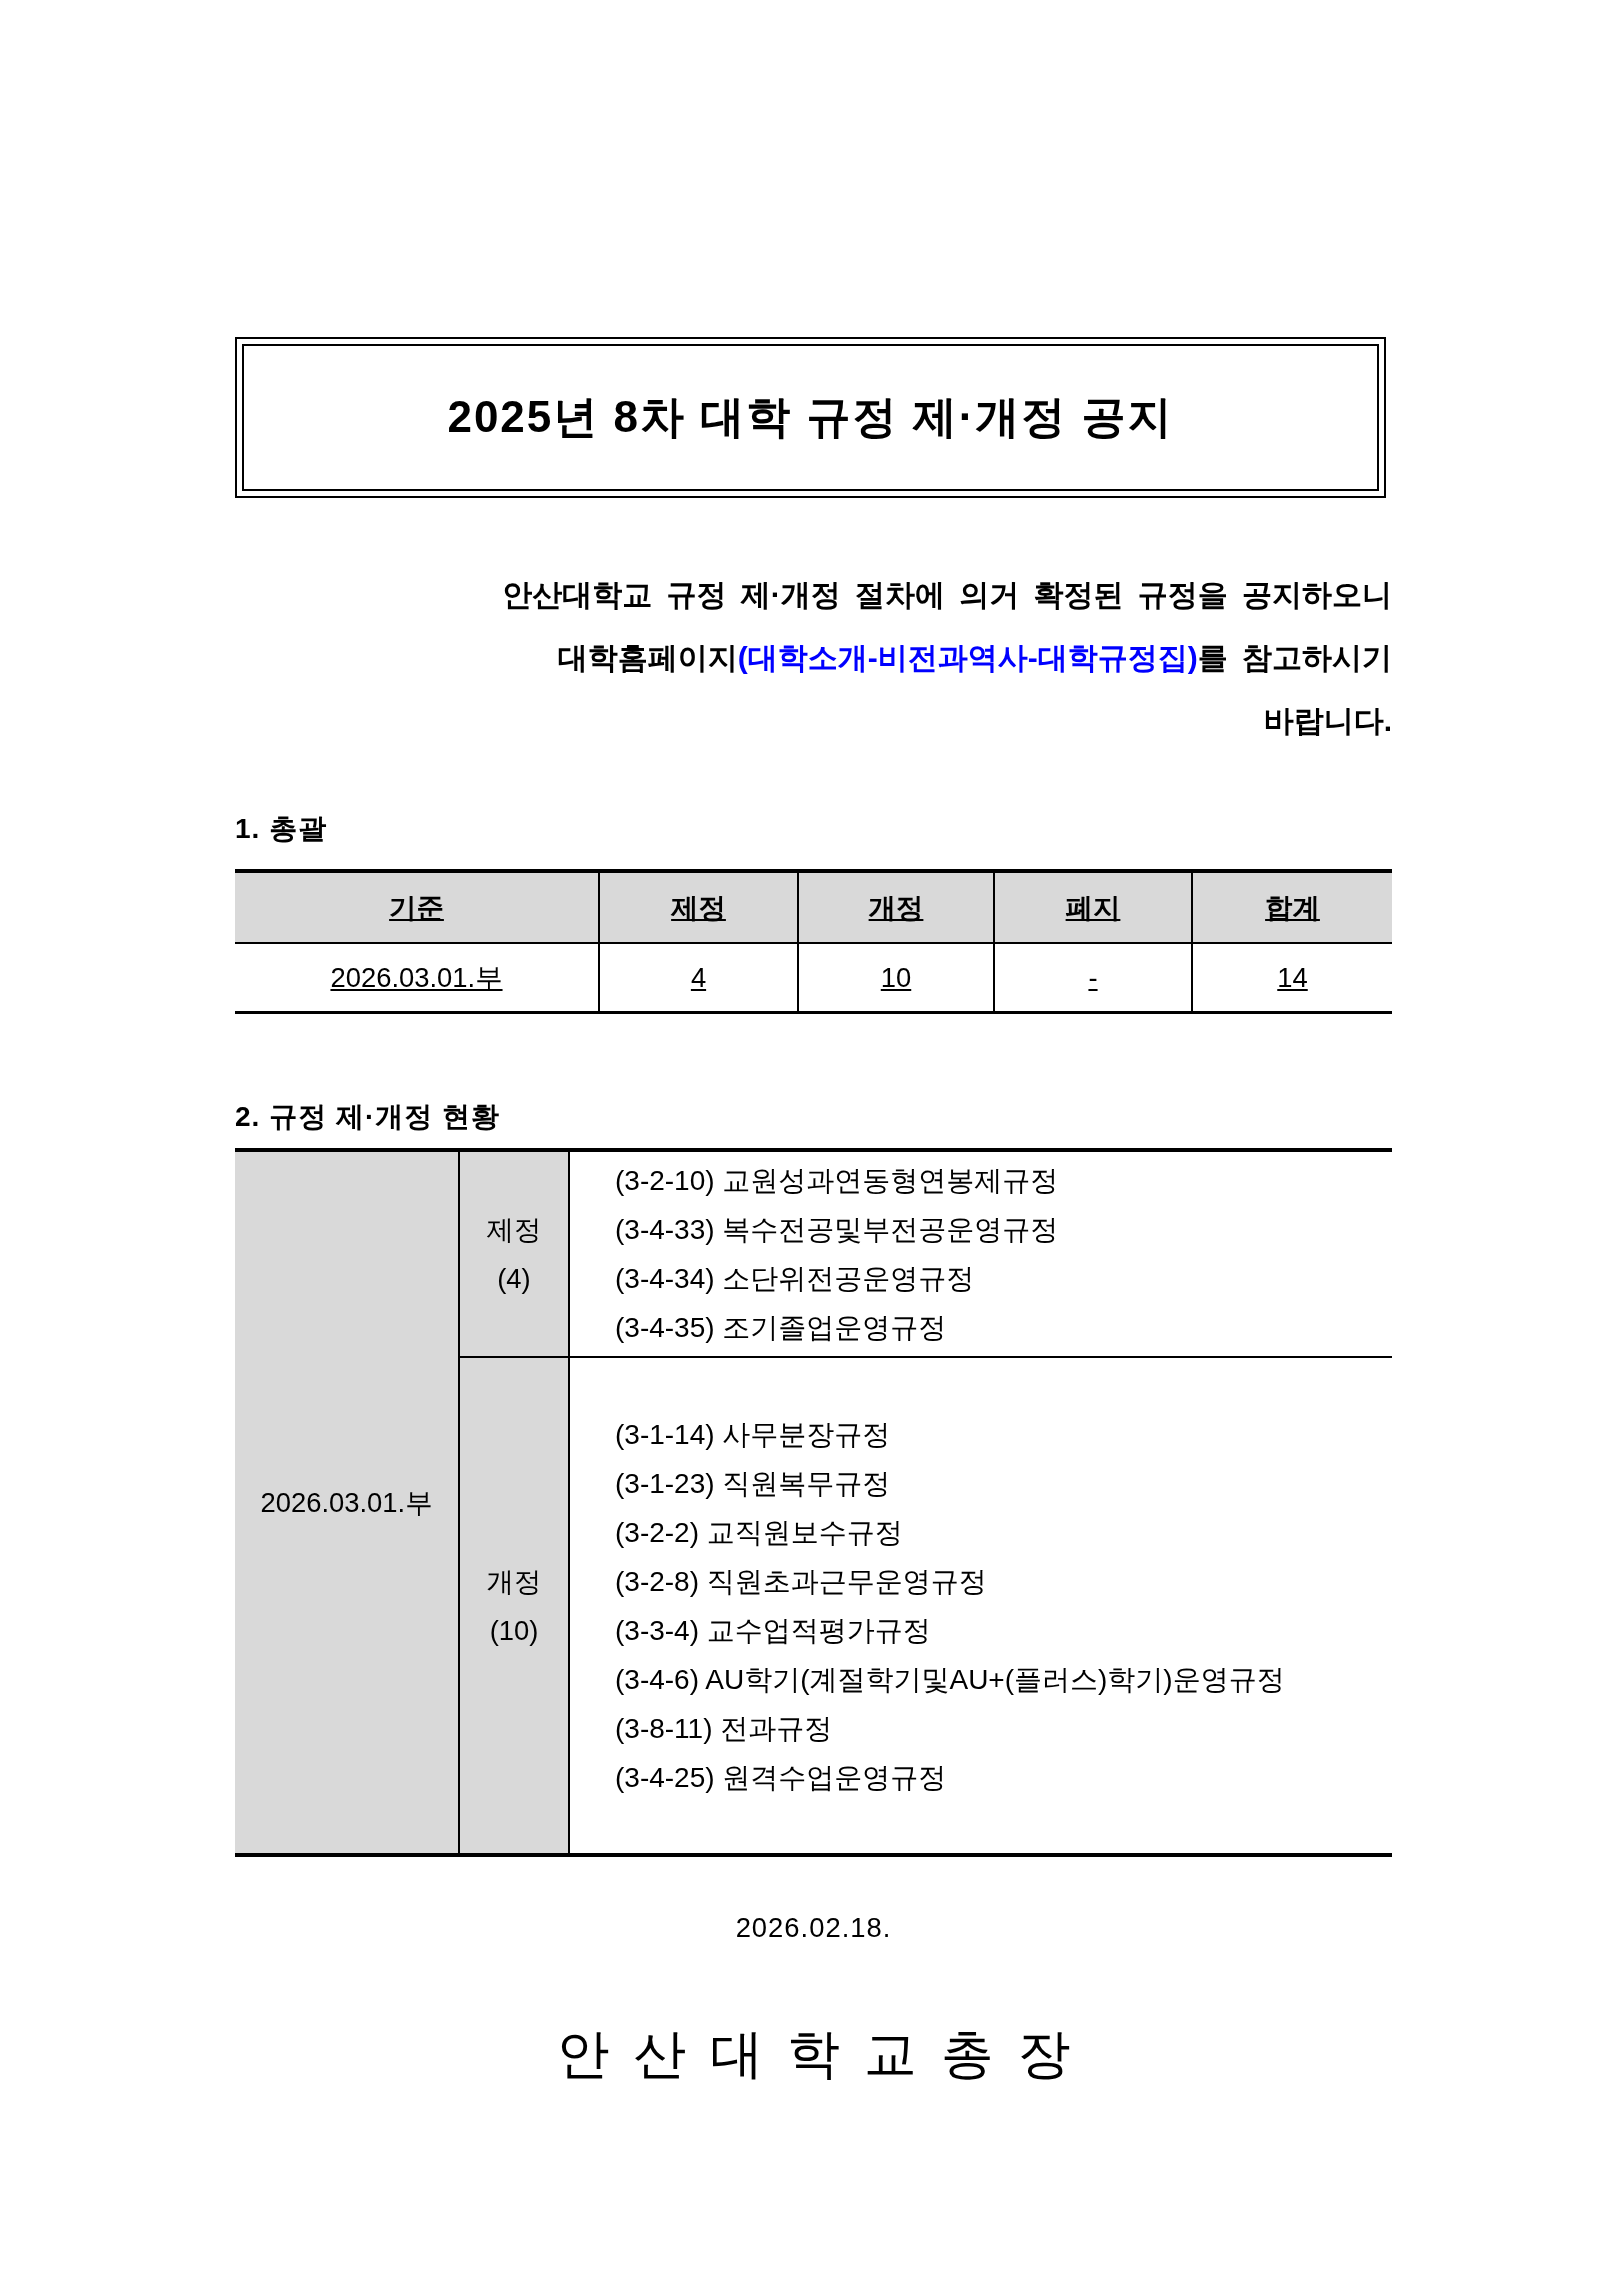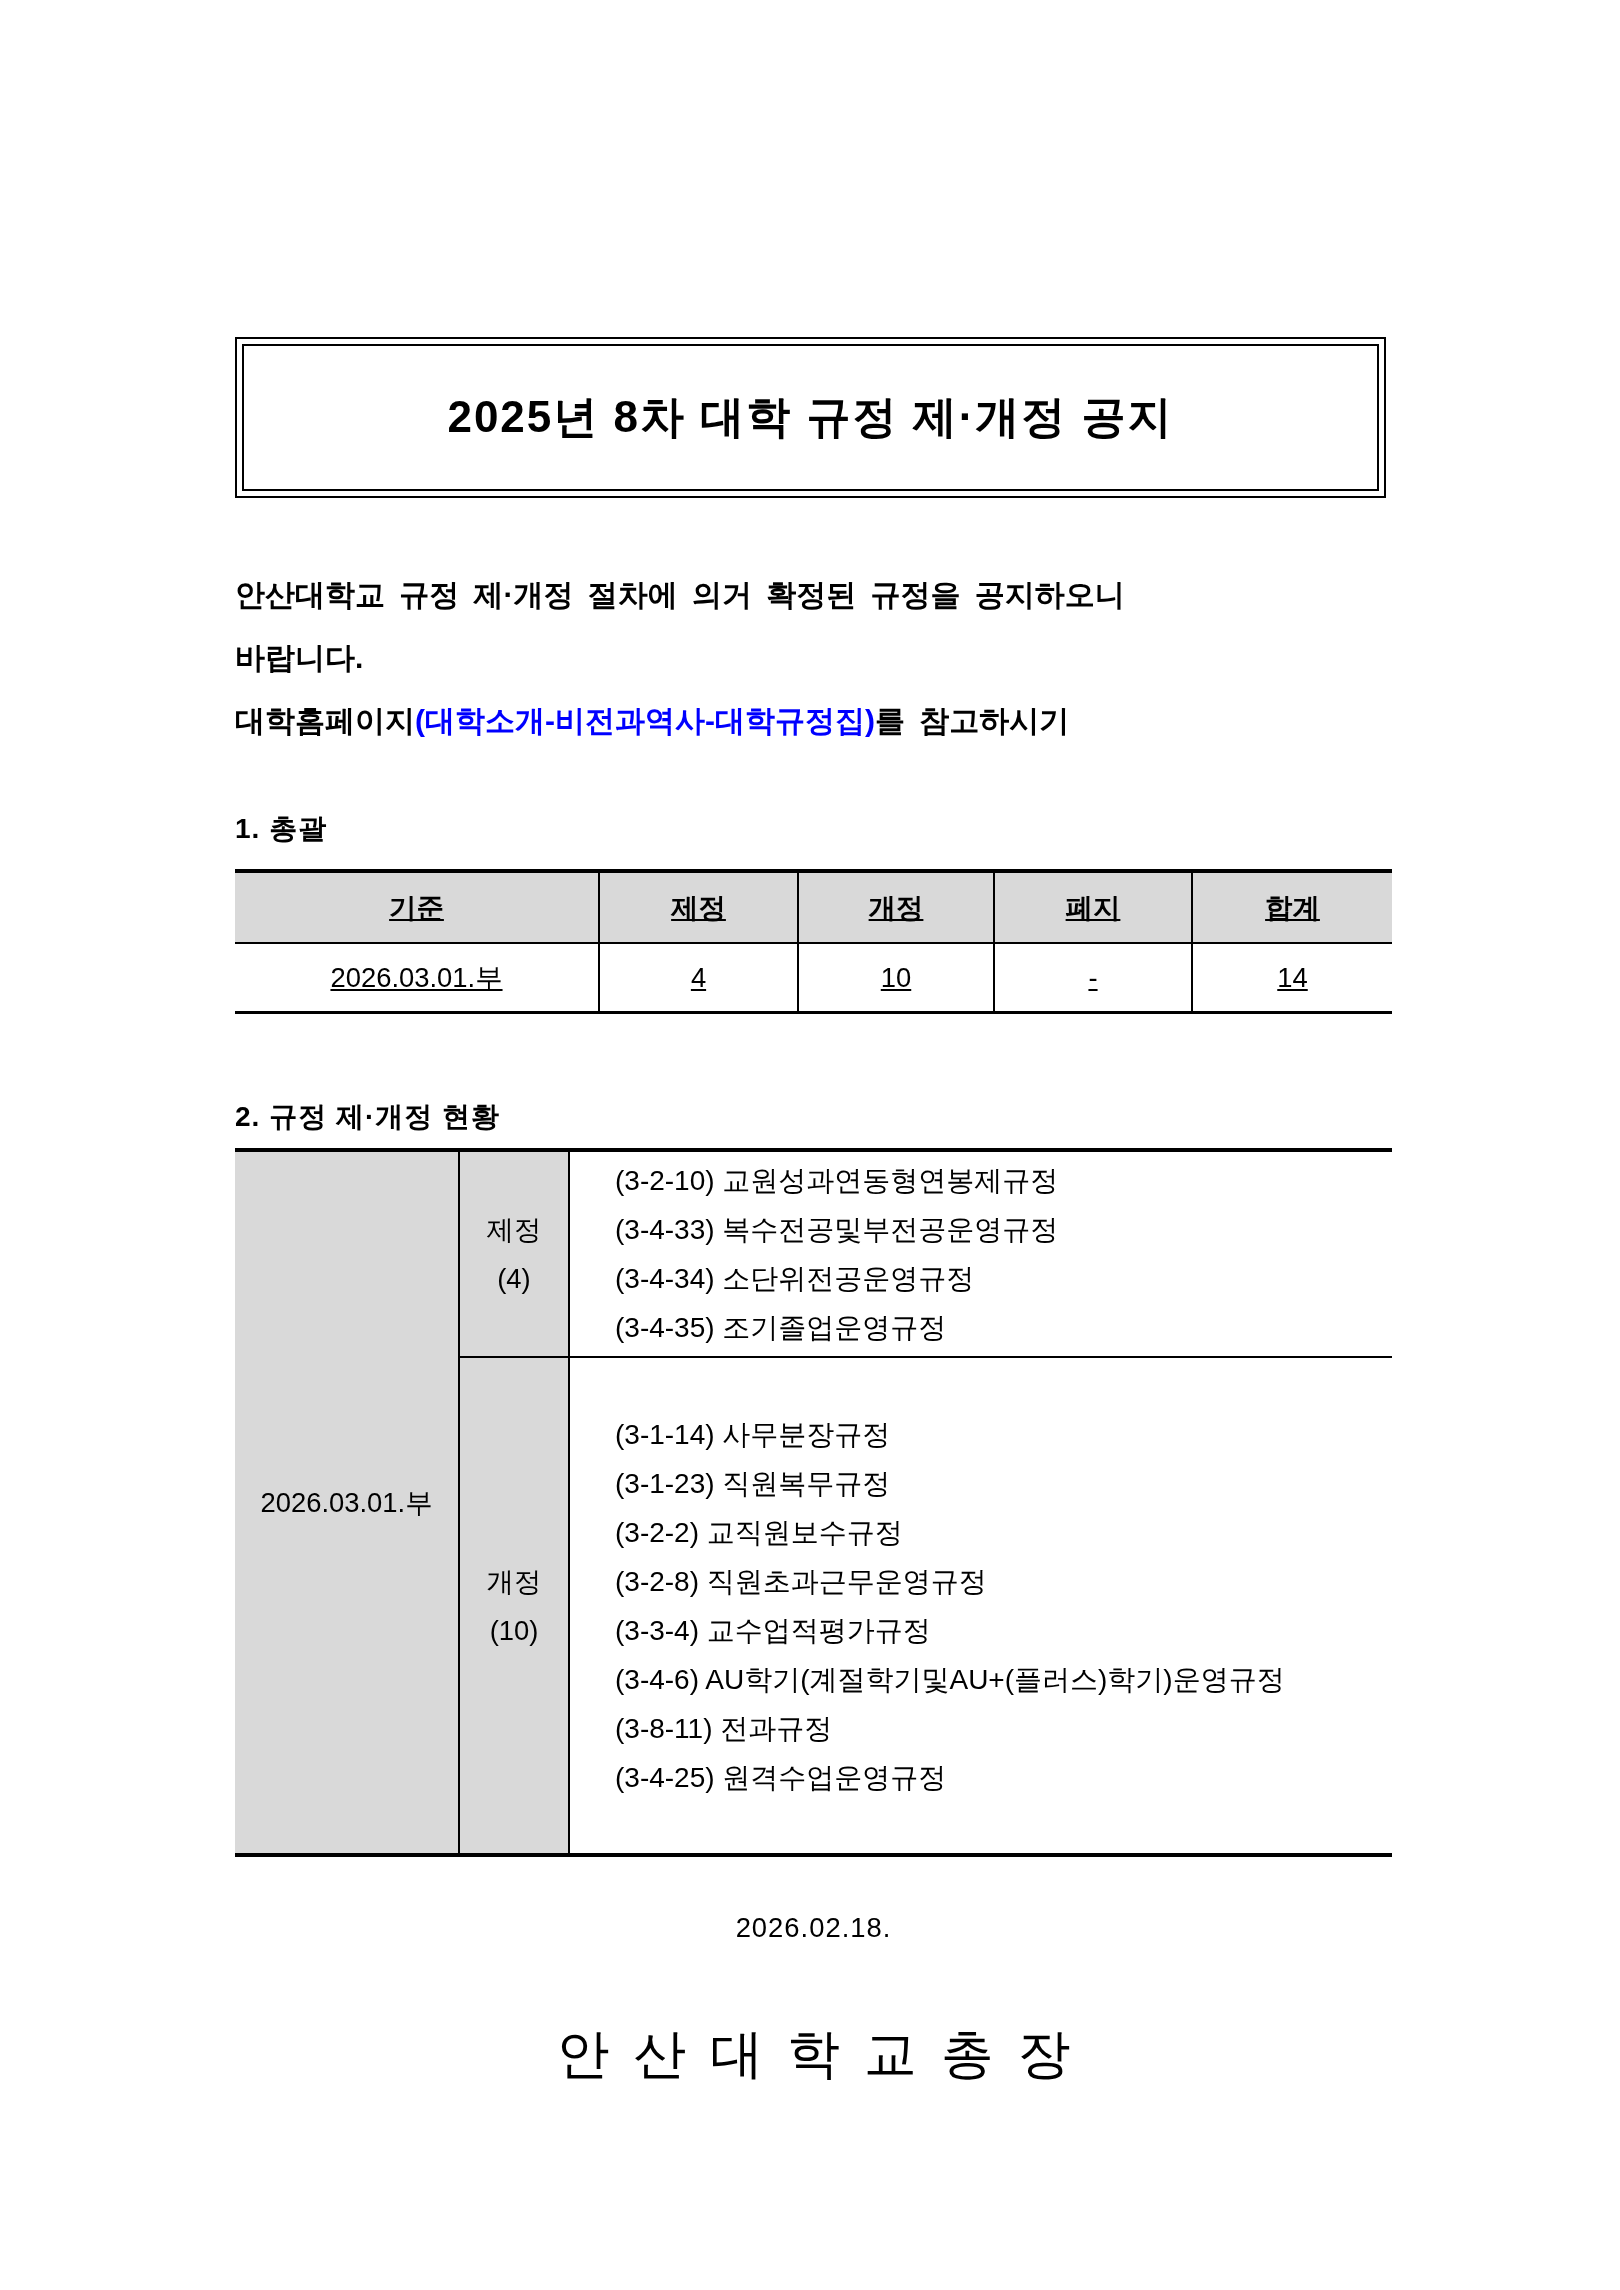--- a/index.html
+++ b/index.html
@@ -46,21 +46,21 @@
     letter-spacing: 2px;
     white-space: nowrap;
   }
 
   
   .intro {
     position: absolute;
     left: 0;
     top: 549px;
     width: 100%;
-    text-align: left;
+    text-align: right;
     font-size: 30px;
     font-weight: 700;
     line-height: 63px;
     word-spacing: 5.9px;
   }
   .intro .link { color: #0000ff; }
 
   
   .sec-heading {
     position: absolute;
@@ -183,22 +183,22 @@
   <div class="content">
 
     <div class="title-box">
       <div class="title-box-inner">
         <div class="doc-title">2025년 8차 대학 규정 제·개정 공지</div>
       </div>
     </div>
 
     <div class="intro">
       <div class="intro-line">안산대학교 규정 제·개정 절차에 의거 확정된 규정을 공지하오니</div>
+      <div class="intro-line"><span>대학홈페이지</span><span class="link">(대학소개-비전과역사-대학규정집)</span><span>를 참고하시기</span></div>
       <div class="intro-line">바랍니다.</div>
-      <div class="intro-line"><span>대학홈페이지</span><span class="link">(대학소개-비전과역사-대학규정집)</span><span>를 참고하시기</span></div>
     </div>
 
     <h2 class="sec-heading sec1-heading">1. 총괄</h2>
 
     <div class="table1">
       <div class="t1-row t1-head">
         <div class="t1-cell">기준</div>
         <div class="t1-cell">제정</div>
         <div class="t1-cell">개정</div>
         <div class="t1-cell">폐지</div>

